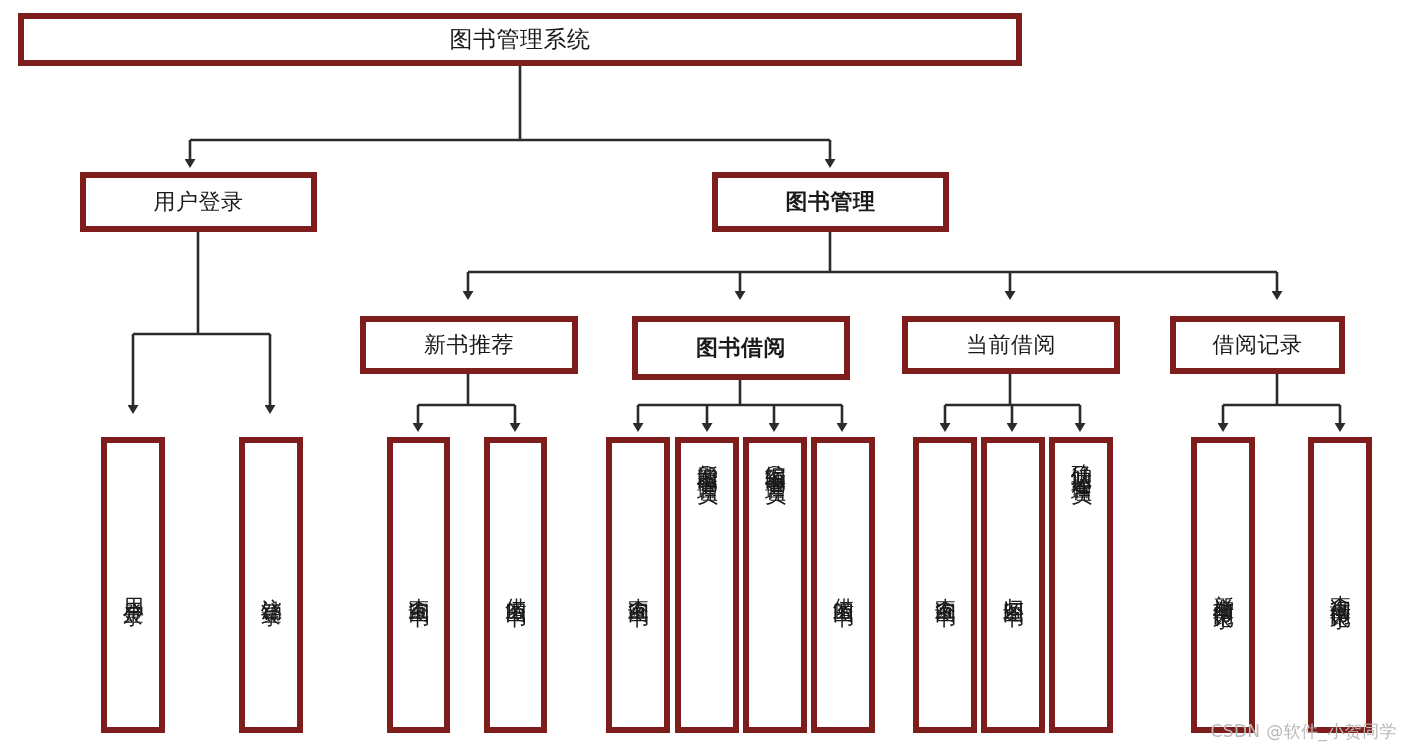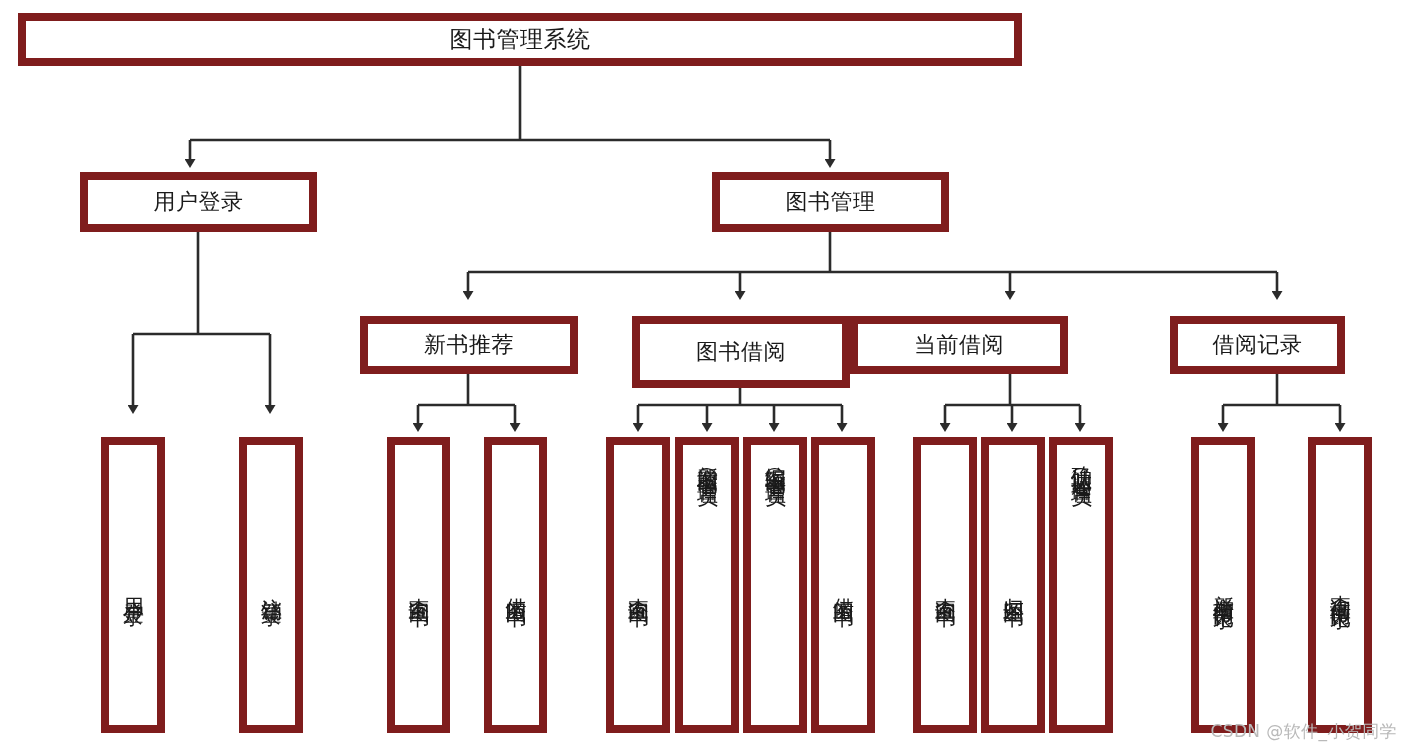--- a/index.html
+++ b/index.html
@@ -23,21 +23,21 @@
     left: 0;
     top: 0;
     width: 1405px;
     height: 747px;
     pointer-events: none;
   }
   .node {
     position: absolute;
     box-sizing: border-box;
     background: #ffffff;
-    border: 8px solid #7f1d1d;
+    border: 6px solid #7f1d1d;
     display: flex;
     align-items: center;
     justify-content: center;
     color: #1a1a1a;
     z-index: 2;
   }
   .node.root {
     font-size: 23px;
   }
   .node.lvl2 {
@@ -133,31 +133,31 @@
     </g>
   </svg>
 
   <div class="node root" style="left:18px; top:13px; width:1004px; height:53px;">
     <span class="label">图书管理系统</span>
   </div>
 
   <div class="node lvl2" style="left:80px; top:172px; width:237px; height:60px;">
     <span class="label">用户登录</span>
   </div>
-  <div class="node lvl2" style="left:712px; top:172px; width:237px; height:60px;">
+  <div class="node lvl2" style="left:712px; top:172px; width:237px; height:60px;font-weight:bold;">
     <span class="label">图书管理</span>
   </div>
 
   <div class="node lvl3" style="left:360px; top:316px; width:218px; height:58px;">
     <span class="label">新书推荐</span>
   </div>
-  <div class="node lvl3" style="left:632px; top:316px; width:218px; height:72px;">
+  <div class="node lvl3" style="left:632px; top:316px; width:218px; height:64px;font-weight:bold;">
     <span class="label">图书借阅</span>
   </div>
-  <div class="node lvl3" style="left:850px; top:316px; width:218px; height:58px;">
+  <div class="node lvl3" style="left:902px; top:316px; width:218px; height:58px;">
     <span class="label">当前借阅</span>
   </div>
   <div class="node lvl3" style="left:1170px; top:316px; width:175px; height:58px;">
     <span class="label">借阅记录</span>
   </div>
 
   <div class="node leaf centered" style="left:101px; top:437px; width:64px; height:296px;">
     <span class="label">用户登录</span>
   </div>
   <div class="node leaf centered" style="left:239px; top:437px; width:64px; height:296px;">

